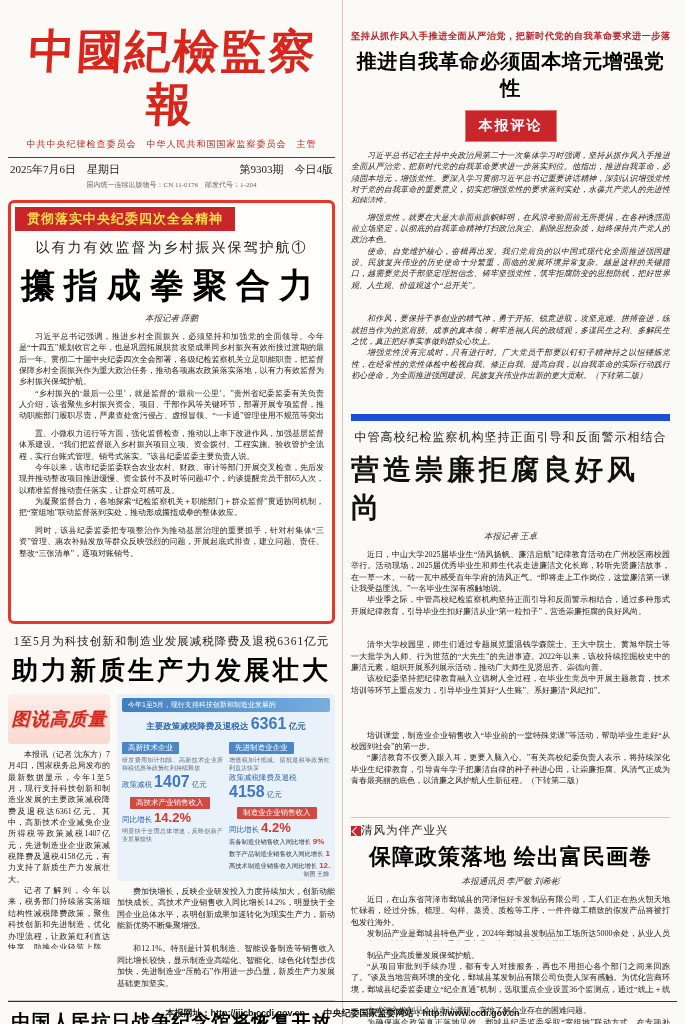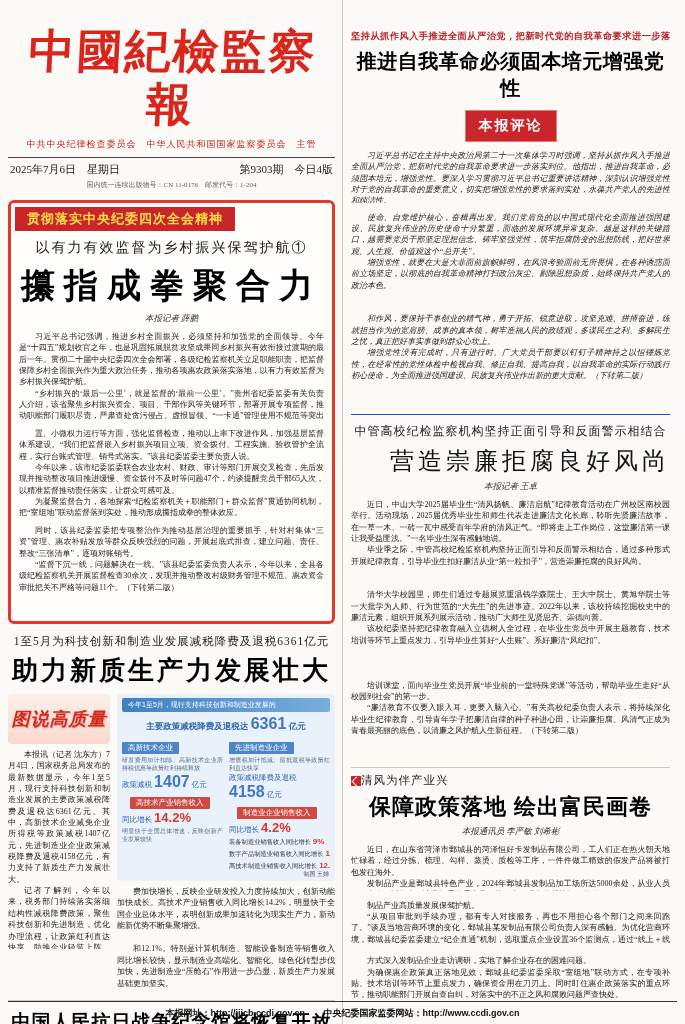--- a/index.html
+++ b/index.html
@@ -55,23 +55,23 @@
   .tax-bottomcols{height:106px;margin-top:5px;}
   
   .museum{margin-top:8px;border-top:1px solid #cfc9be;padding-top:6px;}
   .museum-headline{margin:2px 0 0 0;text-align:center;font-size:19px;font-weight:bold;letter-spacing:1px;color:#000;}
   
   .commentary-kicker{font-size:9.2px;font-weight:bold;color:#b5232a;letter-spacing:0.5px;white-space:nowrap;overflow:hidden;text-align:center;}
   .commentary-headline{margin:5px 0 8px 0;text-align:center;font-size:20px;font-weight:bold;color:#000;letter-spacing:0.5px;}
   .commentary-cols{height:296px;}
   .commentary-cols .col{font-style:italic;}
   .review-box{display:block;width:72px;background:#c9252b;color:#fff;font-family:"Liberation Sans",sans-serif;font-weight:bold;font-size:14px;letter-spacing:2px;text-align:center;padding:6px 10px;margin:0 auto 8px auto;box-shadow:inset 0 0 0 1px #e57a72;font-style:normal;}
-  .campus{margin-top:8px;border-top:1px solid #1d4ed8;padding-top:8px;}
+  .campus{margin-top:8px;border-top:7px solid #1d4ed8;padding-top:8px;}
   .campus-kicker{font-size:12px;}
-  .campus-headline{margin:5px 0 0 0;text-align:right;font-size:24px;font-weight:normal;letter-spacing:4px;color:#111;font-family:"Liberation Serif",serif;}
+  .campus-headline{margin:5px 0 0 0;text-align:left;font-size:28px;font-weight:bold;letter-spacing:4px;color:#111;font-family:"Liberation Serif",serif;}
   .campus-cols{height:262px;}
   .industry{margin-top:6px;border-top:1px solid #cfc9be;padding-top:5px;}
   .industry-topline{display:flex;align-items:center;font-family:"Liberation Sans",sans-serif;font-size:11.5px;color:#222;letter-spacing:1px;}
   .wheat-icon{width:10px;height:10px;background:#c9252b;display:inline-block;position:relative;flex:none;}
   .wheat-icon:after{content:"";position:absolute;left:2px;top:2px;width:6px;height:6px;border-left:1px solid #fff;border-bottom:1px solid #fff;transform:rotate(45deg);}
   .industry-headline{margin:4px 0 0 0;text-align:center;font-size:22px;font-weight:bold;letter-spacing:1px;color:#000;}
   .industry-cols{height:158px;}
   
   .pagefooter{position:absolute;left:8px;right:8px;bottom:4px;border-top:1.5px solid #333;text-align:center;font-family:"Liberation Sans",sans-serif;font-size:9px;font-weight:bold;color:#111;padding-top:5px;}
   .pagefooter span{margin:0 8px;}
@@ -104,21 +104,20 @@
               <p>习近平总书记强调，推进乡村全面振兴，必须坚持和加强党的全面领导。今年是“十四五”规划收官之年，也是巩固拓展脱贫攻坚成果同乡村振兴有效衔接过渡期的最后一年。贯彻二十届中央纪委四次全会部署，各级纪检监察机关立足职能职责，把监督保障乡村全面振兴作为重大政治任务，推动各项惠农政策落实落地，以有力有效监督为乡村振兴保驾护航。</p>
               <p>“乡村振兴的‘最后一公里’，就是监督的‘最前一公里’。”贵州省纪委监委有关负责人介绍，该省聚焦乡村振兴资金、项目、干部作风等关键环节，部署开展专项监督，推动职能部门履职尽责，严肃查处贪污侵占、虚报冒领、“一卡通”管理使用不规范等突出问题，以正风肃纪反腐的实际成效取信于民。</p>
             </div>
           <div class="col">
               <p>置、小微权力运行等方面，强化监督检查，推动以上率下改进作风，加强基层监督体系建设。“我们把监督嵌入乡村振兴项目立项、资金拨付、工程实施、验收管护全流程，实行台账式管理、销号式落实。”该县纪委监委主要负责人说。</p>
               <p>今年以来，该市纪委监委联合农业农村、财政、审计等部门开展交叉检查，先后发现并推动整改项目推进缓慢、资金拨付不及时等问题47个，约谈提醒党员干部65人次，以精准监督推动责任落实，让群众可感可及。</p>
               <p>为凝聚监督合力，各地探索“纪检监察机关＋职能部门＋群众监督”贯通协同机制，把“室组地”联动监督落到实处，推动形成攥指成拳的整体效应。</p>
             </div>
           <div class="col">
               <p>同时，该县纪委监委把专项整治作为推动基层治理的重要抓手，针对村集体“三资”管理、惠农补贴发放等群众反映强烈的问题，开展起底式排查，建立问题、责任、整改“三张清单”，逐项对账销号。</p>
-              <p>“监督下沉一线，问题解决在一线。”该县纪委监委负责人表示，今年以来，全县各级纪检监察机关开展监督检查30余次，发现并推动整改村级财务管理不规范、惠农资金审批把关不严格等问题11个。（下转第二版）</p>
             </div>
         </div>
       </section>
 
       <section class="tax-section">
         <div class="kicker tax-kicker">1至5月为科技创新和制造业发展减税降费及退税6361亿元</div>
         <h2 class="tax-headline headline-sans">助力新质生产力发展壮大</h2>
         <div class="tax-body">
           <div class="tax-leftcol">
             <div class="badge">
@@ -203,22 +202,22 @@
         <div class="commentary-kicker">坚持从抓作风入手推进全面从严治党，把新时代党的自我革命要求进一步落实到位③</div>
         <h2 class="commentary-headline headline-sans">推进自我革命必须固本培元增强党性</h2>
         <div class="cols commentary-cols">
           <div class="col">
             <span class="review-box">本报评论</span>
             <div>
                 <p>习近平总书记在主持中央政治局第二十一次集体学习时强调，坚持从抓作风入手推进全面从严治党，把新时代党的自我革命要求进一步落实到位。他指出，推进自我革命，必须固本培元，增强党性。要深入学习贯彻习近平总书记重要讲话精神，深刻认识增强党性对于党的自我革命的重要意义，切实把增强党性的要求落到实处，永葆共产党人的先进性和纯洁性。</p>
               </div>
           </div>
           <div class="col">
+              <p>增强党性，就要在大是大非面前旗帜鲜明，在风浪考验面前无所畏惧，在各种诱惑面前立场坚定，以彻底的自我革命精神打扫政治灰尘、剔除思想杂质，始终保持共产党人的政治本色。</p>
               <p>使命、自觉维护核心，奋楫再出发。我们党肩负的以中国式现代化全面推进强国建设、民族复兴伟业的历史使命十分繁重，面临的发展环境异常复杂。越是这样的关键路口，越需要党员干部坚定理想信念、铸牢坚强党性，筑牢拒腐防变的思想防线，把好世界观、人生观、价值观这个“总开关”。</p>
-              <p>增强党性，就要在大是大非面前旗帜鲜明，在风浪考验面前无所畏惧，在各种诱惑面前立场坚定，以彻底的自我革命精神打扫政治灰尘、剔除思想杂质，始终保持共产党人的政治本色。</p>
             </div>
           <div class="col">
               <p>和作风，要保持干事创业的精气神，勇于开拓、锐意进取，攻坚克难、拼搏奋进，练就担当作为的宽肩膀、成事的真本领，树牢造福人民的政绩观，多谋民生之利、多解民生之忧，真正把好事实事做到群众心坎上。</p>
               <p>增强党性没有完成时，只有进行时。广大党员干部要以钉钉子精神持之以恒锤炼党性，在经常性的党性体检中检视自我、修正自我、提高自我，以自我革命的实际行动践行初心使命，为全面推进强国建设、民族复兴伟业作出新的更大贡献。（下转第二版）</p>
             </div>
         </div>
       </section>
 
       <section class="campus">
         <div class="kicker campus-kicker">中管高校纪检监察机构坚持正面引导和反面警示相结合</div>
@@ -227,21 +226,21 @@
         <div class="cols campus-cols">
           <div class="col">
               <p>近日，中山大学2025届毕业生“清风扬帆、廉洁启航”纪律教育活动在广州校区南校园举行。活动现场，2025届优秀毕业生和师生代表走进廉洁文化长廊，聆听先贤廉洁故事，在一草一木、一砖一瓦中感受百年学府的清风正气。“即将走上工作岗位，这堂廉洁第一课让我受益匪浅。”一名毕业生深有感触地说。</p>
               <p>毕业季之际，中管高校纪检监察机构坚持正面引导和反面警示相结合，通过多种形式开展纪律教育，引导毕业生扣好廉洁从业“第一粒扣子”，营造崇廉拒腐的良好风尚。</p>
             </div>
           <div class="col">
               <p>清华大学校园里，师生们通过专题展览重温钱学森院士、王大中院士、黄旭华院士等一大批学为人师、行为世范的“大先生”的先进事迹。2022年以来，该校持续挖掘校史中的廉洁元素，组织开展系列展示活动，推动广大师生见贤思齐、崇德向善。</p>
               <p>该校纪委坚持把纪律教育融入立德树人全过程，在毕业生党员中开展主题教育，技术培训等环节上重点发力，引导毕业生算好“人生账”、系好廉洁“风纪扣”。</p>
             </div>
           <div class="col">
-              <p>培训课堂，面向毕业生党员开展“毕业前的一堂特殊党课”等活动，帮助毕业生走好“从校园到社会”的第一步。</p>
+              <p>培训课堂，制造业企业销售收入“毕业前的一堂特殊党课”等活动，帮助毕业生走好“从校园到社会”的第一步。</p>
               <p>“廉洁教育不仅要入眼入耳，更要入脑入心。”有关高校纪委负责人表示，将持续深化毕业生纪律教育，引导青年学子把廉洁自律的种子种进心田，让崇廉拒腐、风清气正成为青春最亮丽的底色，以清廉之风护航人生新征程。（下转第二版）</p>
             </div>
         </div>
       </section>
 
       <section class="industry">
         <div class="industry-topline">
           <span class="wheat-icon"></span>
           <span>清风为伴产业兴</span>
         </div>

